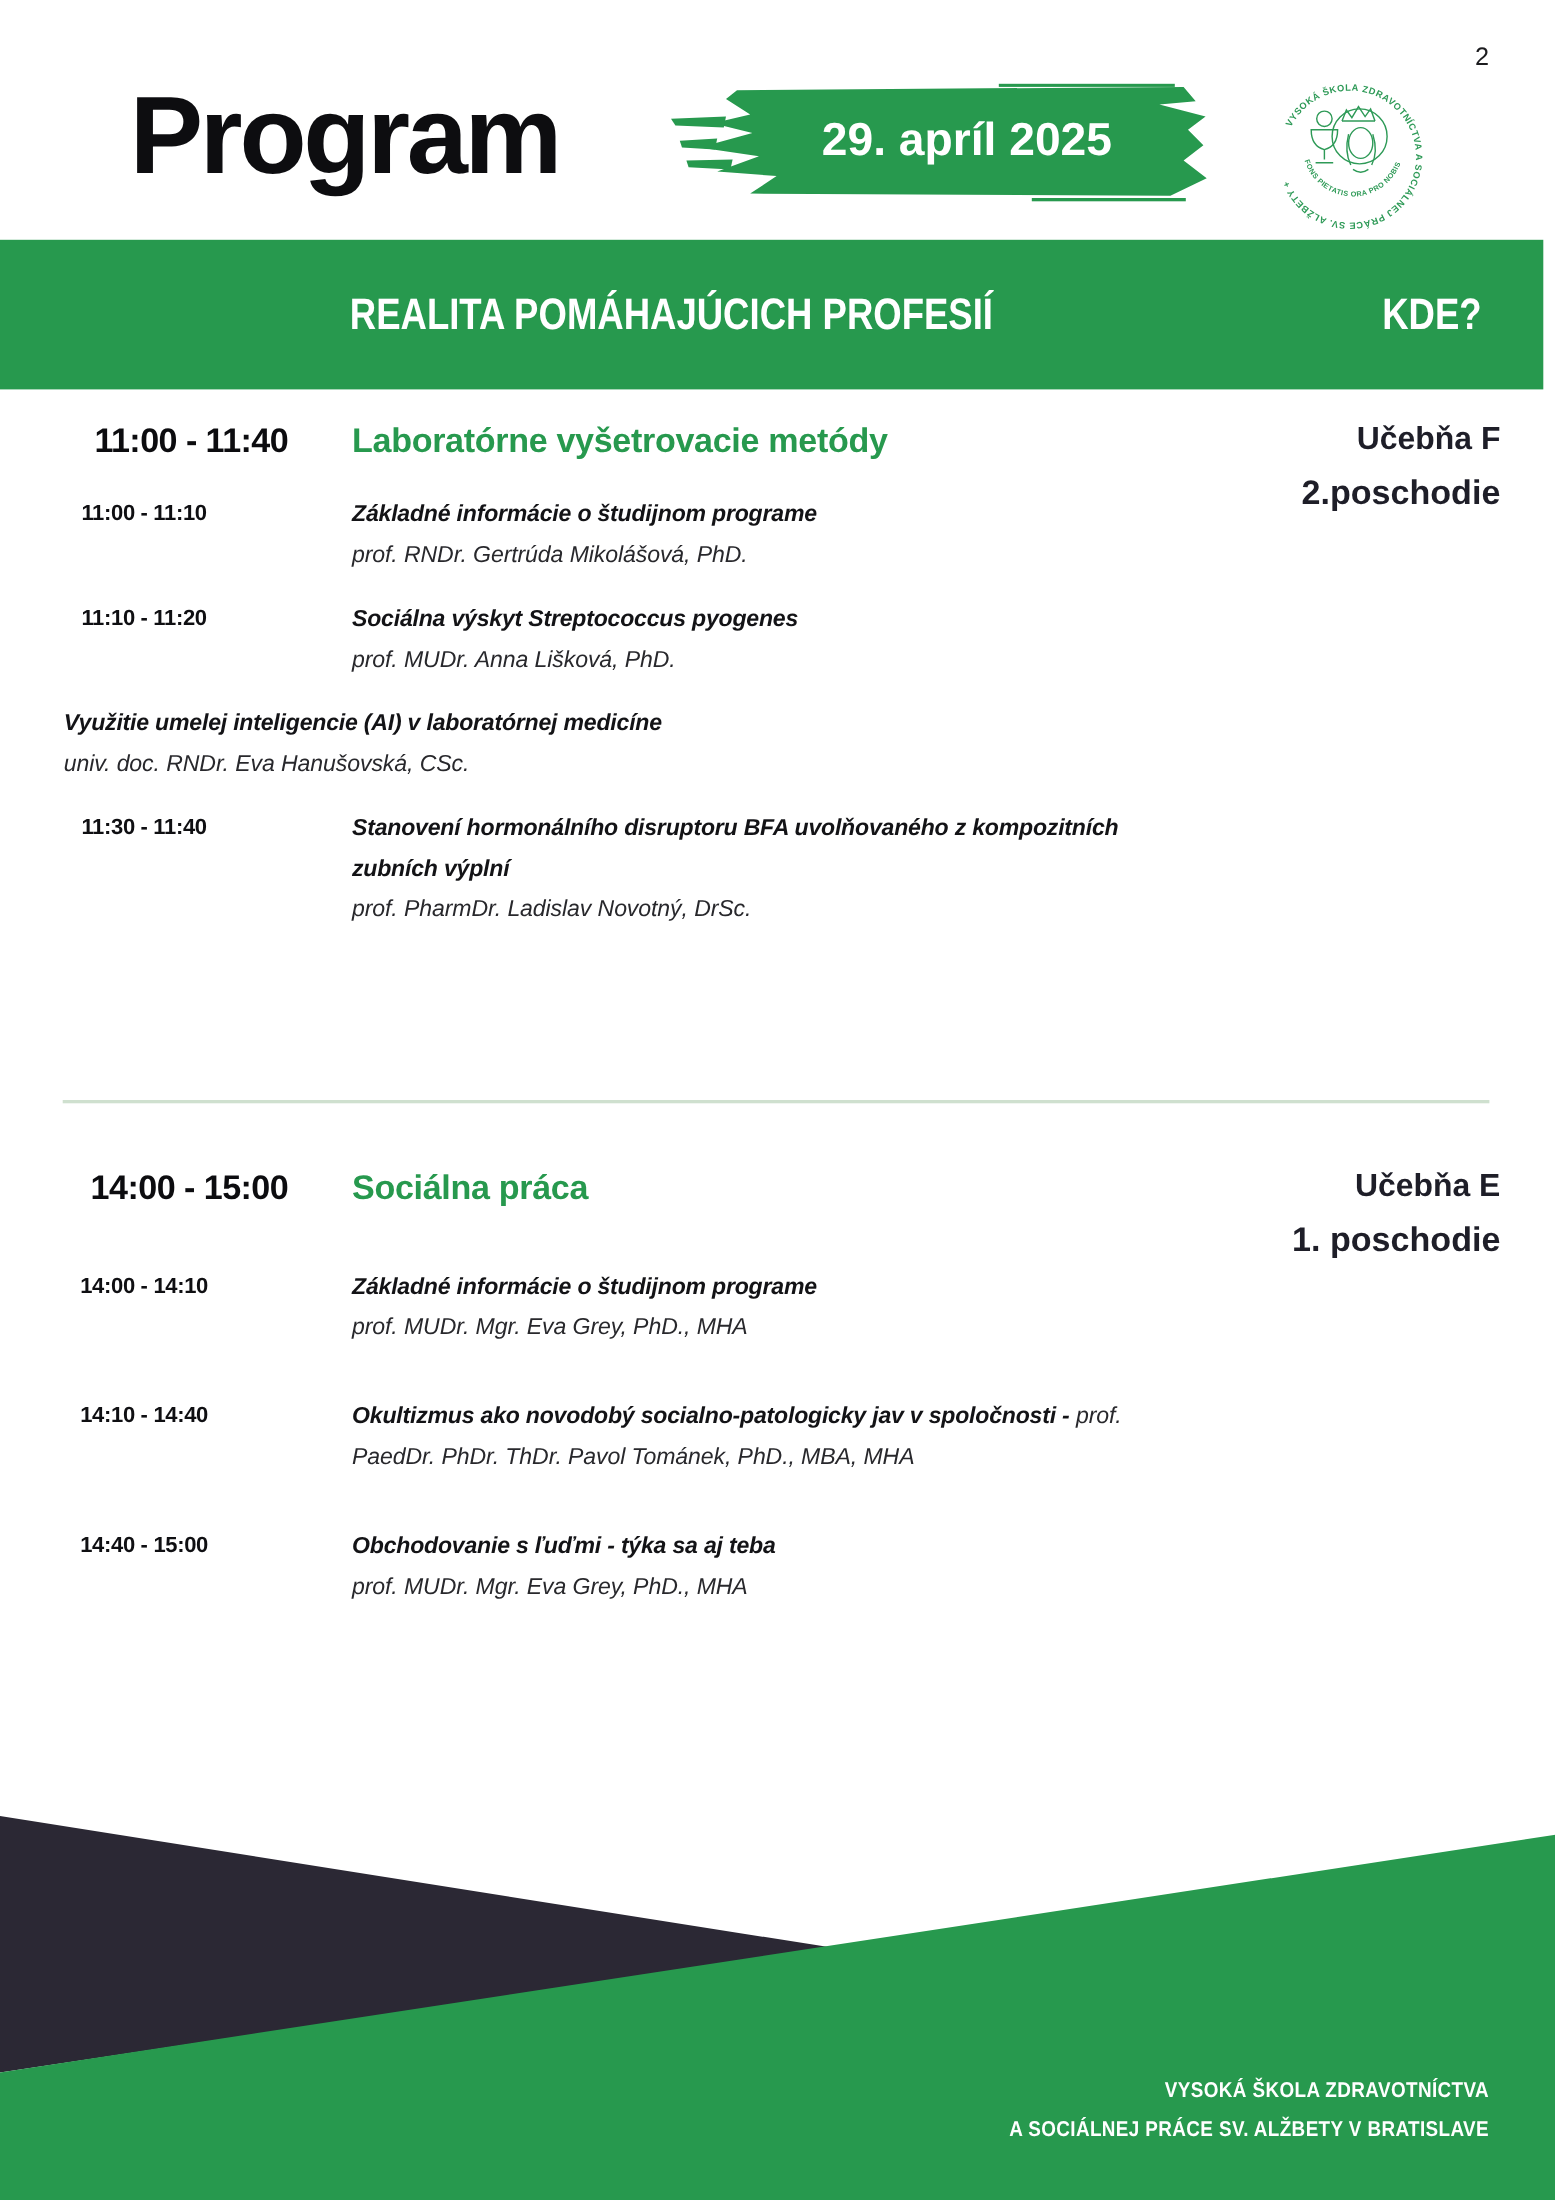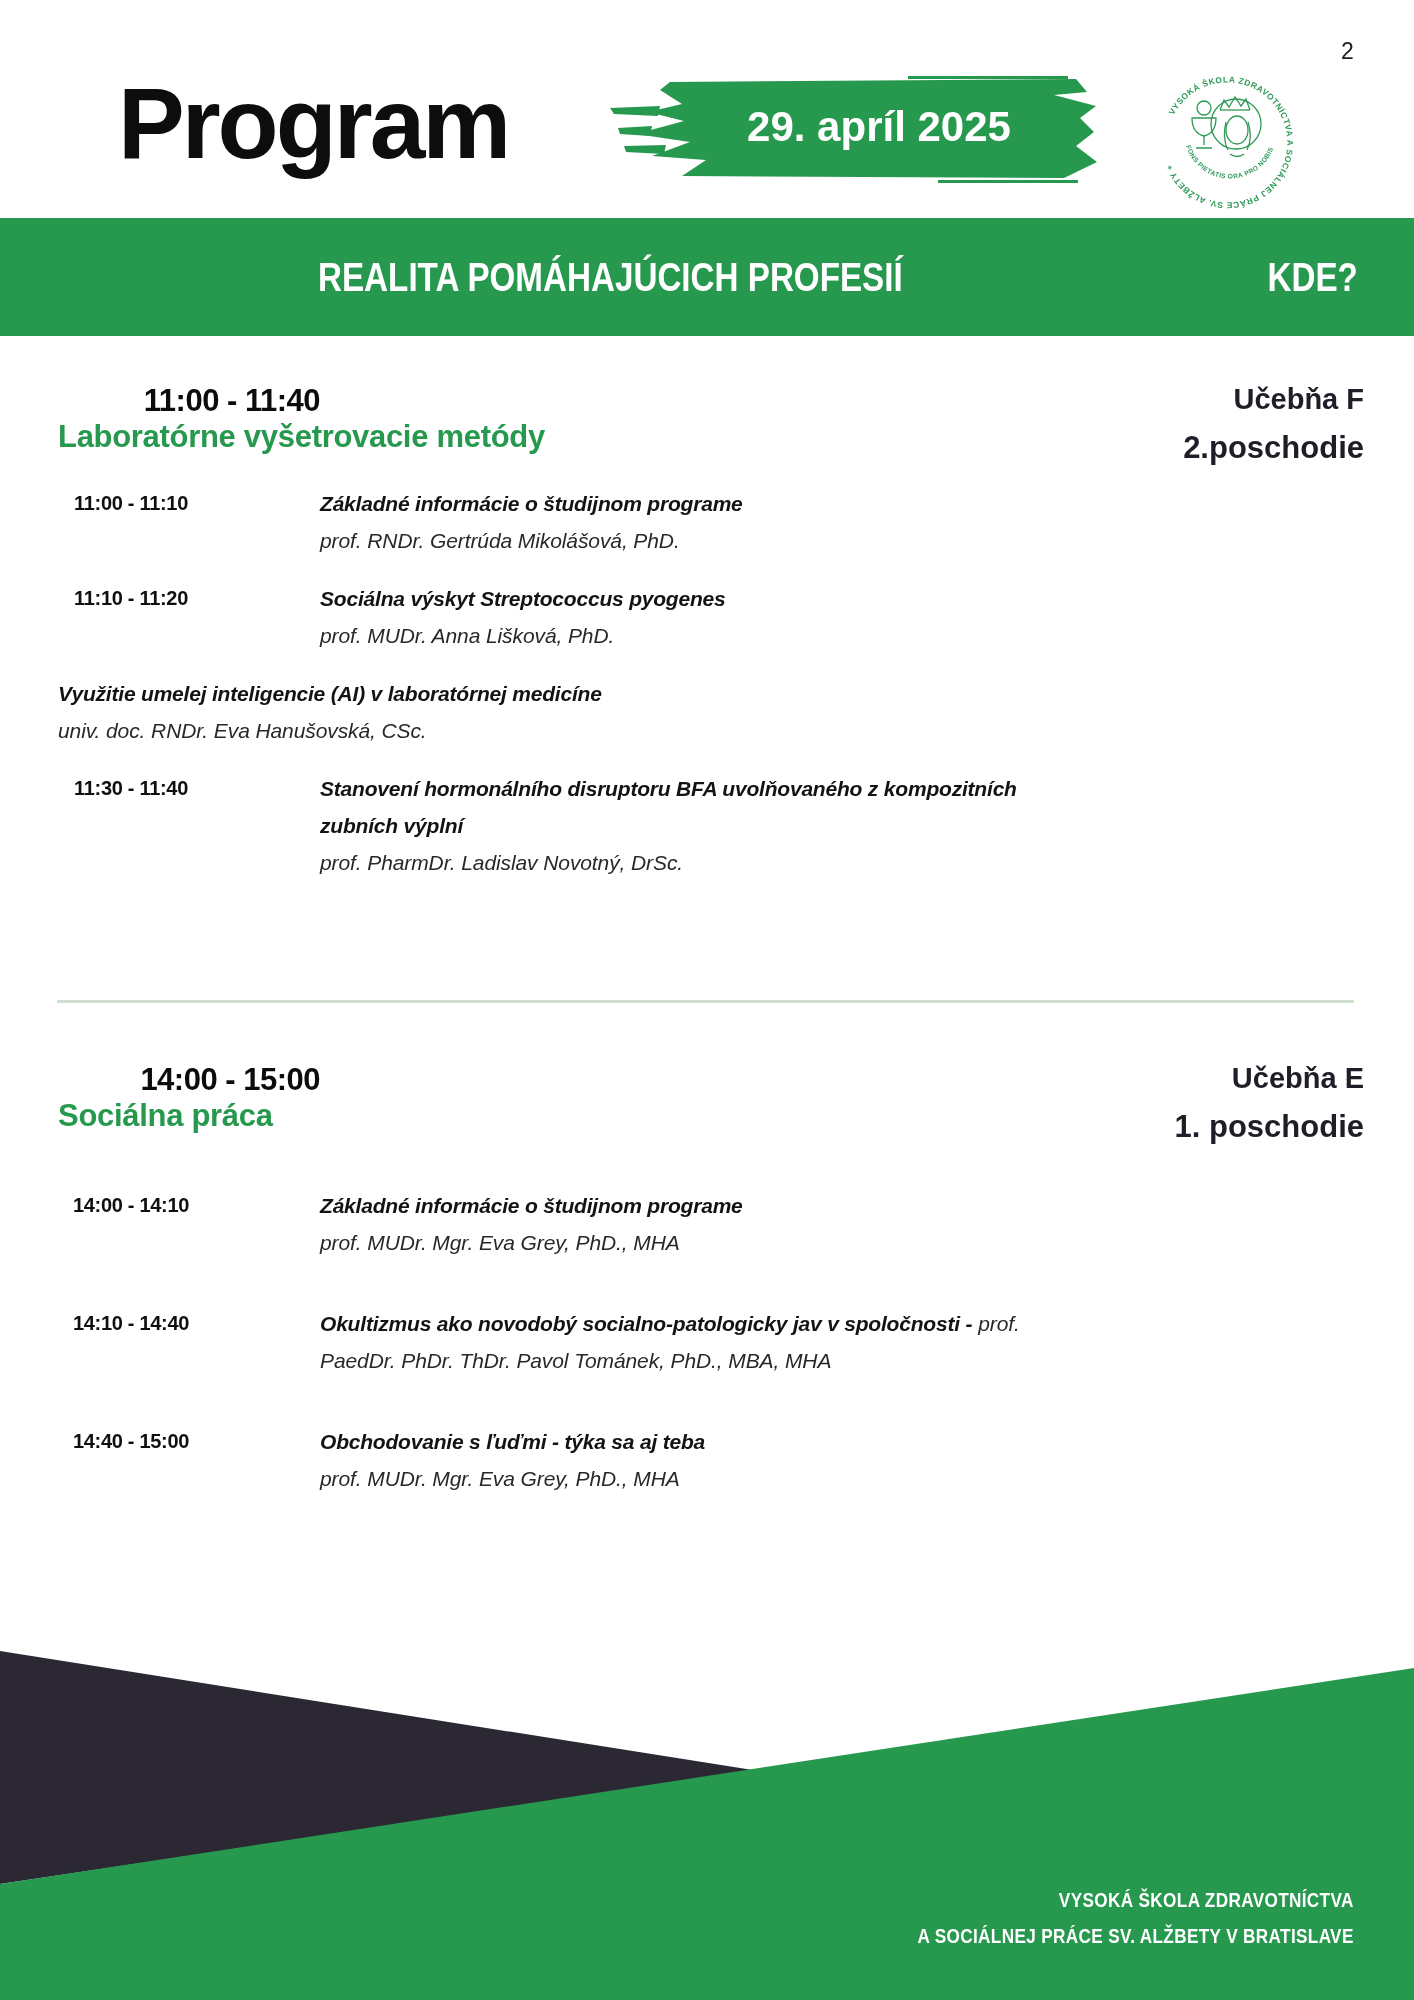--- a/index.html
+++ b/index.html
@@ -22,41 +22,41 @@
   .date-badge svg{position:absolute;inset:0;}
   .date-text{
     position:absolute;left:60px;right:10px;top:0;bottom:6px;
     display:flex;align-items:center;justify-content:center;
     font-size:42px;font-weight:bold;color:#ffffff;letter-spacing:0px;
   }
   .logo{position:absolute;left:1156px;top:62px;}
 
   
   .banner{
-    position:absolute;left:0;right:0;top:218px;height:118px;
+    position:absolute;left:0;right:11px;top:218px;height:136px;
     background:#27994E;display:flex;align-items:center;
   }
   .banner-title{
     position:absolute;left:318px;top:0;bottom:0;
     display:flex;align-items:center;
     font-size:40px;font-weight:bold;color:#ffffff;
     transform:scaleX(0.83);transform-origin:left center;white-space:nowrap;
   }
   .banner-where{
     position:absolute;right:56px;top:0;bottom:0;
     display:flex;align-items:center;
     font-size:40px;font-weight:bold;color:#ffffff;
     transform:scaleX(0.83);transform-origin:right center;white-space:nowrap;
   }
 
   
   .section{position:absolute;left:0;right:0;}
   .s1{top:383px;}
   .s2{top:1062px;}
-  .sec-head{display:flex;align-items:baseline;flex-direction:column;}
+  .sec-head{display:flex;align-items:baseline;}
   .sec-time{
     width:262px;text-align:right;flex:none;
     font-size:31px;font-weight:bold;letter-spacing:-0.5px;color:#0c0c0f;
   }
   .sec-title{
     margin-left:58px;font-size:31px;font-weight:bold;color:#27994E;letter-spacing:-0.3px;
   }
   .location{position:absolute;right:50px;top:0;text-align:right;color:#1e1e28;}
   .loc-room{font-size:29px;font-weight:bold;}
   .loc-floor{font-size:31px;font-weight:bold;margin-top:14px;}

